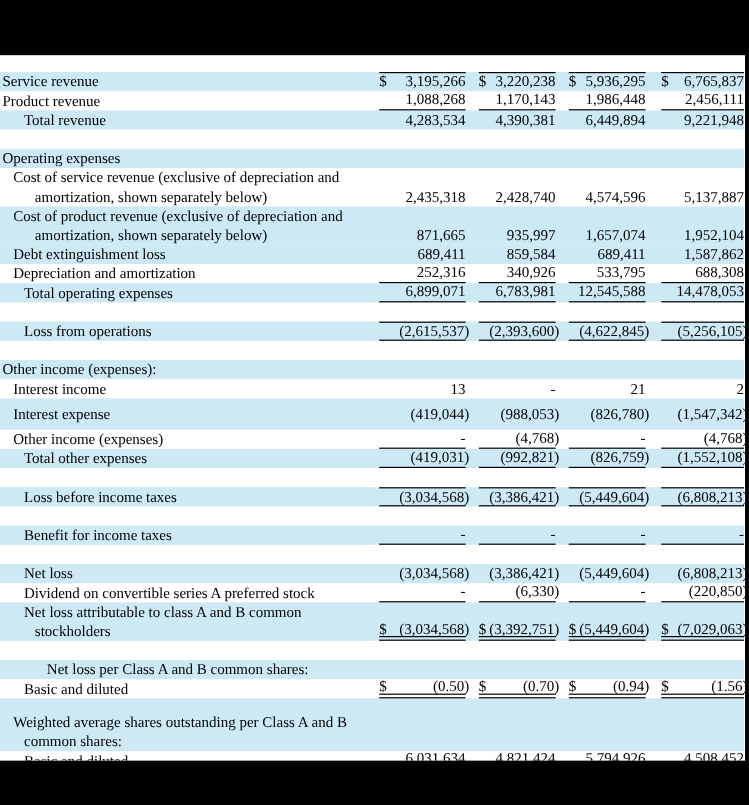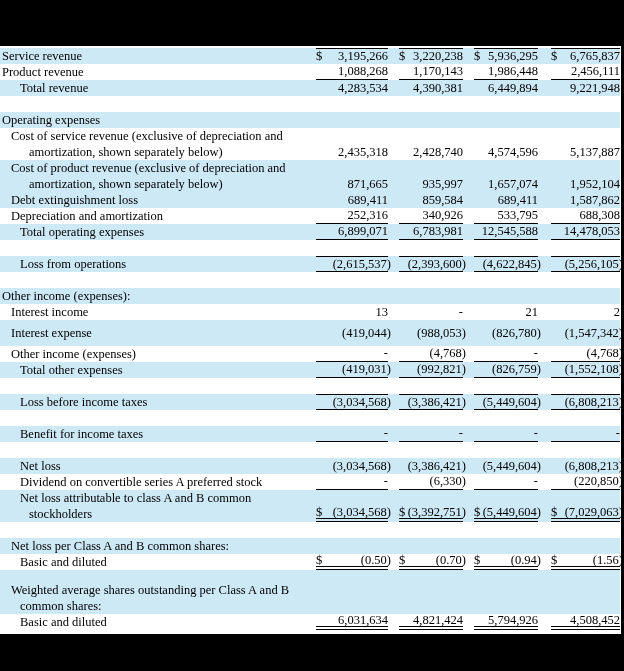--- a/index.html
+++ b/index.html
@@ -12,21 +12,21 @@
     color: #000;
     overflow: hidden;
   }
   .screen { position: absolute; inset: 0; }
   .sheet {
     position: absolute;
     top: 46px; left: 0;
     width: 621px; height: 588px;
     background: #fff;
     box-sizing: border-box;
-    padding-top: 2px; padding-right: 1px;
+    padding-top: 14px; padding-right: 1px;
     overflow: hidden;
   }
   .row { display: flex; align-items: flex-end; }
   .row.blue { background: var(--stripe, #cde9f6); }
   .label { flex: 1; overflow: hidden; }
   .lline { line-height: 16px; white-space: nowrap; }
   .cell {
     height: 16px;
     box-sizing: border-box;
     display: flex;
@@ -397,21 +397,21 @@
         <div class="cell c3 bdb">
           <span class="dollar">$</span>
           <span class="val" style="margin-right: -3px;">(7,029,063)</span>
         </div>
       </div>
       <div class="row" style="height: 16px;">
         <div class="label"></div>
       </div>
       <div class="row blue" style="height: 16px;">
         <div class="label">
-          <div class="lline" style="padding-left: 11px;">Net loss per Class A and B common shares:</div>
+          <div class="lline" style="padding-left: 11px; margin-left: 28px;">Net loss per Class A and B common shares:</div>
         </div>
       </div>
       <div class="row" style="height: 16px;">
         <div class="label">
           <div class="lline" style="padding-left: 20px;">Basic and diluted</div>
         </div>
         <div class="cell c0 bdb">
           <span class="dollar">$</span>
           <span class="val" style="margin-right: -3px;">(0.50)</span>
         </div>

